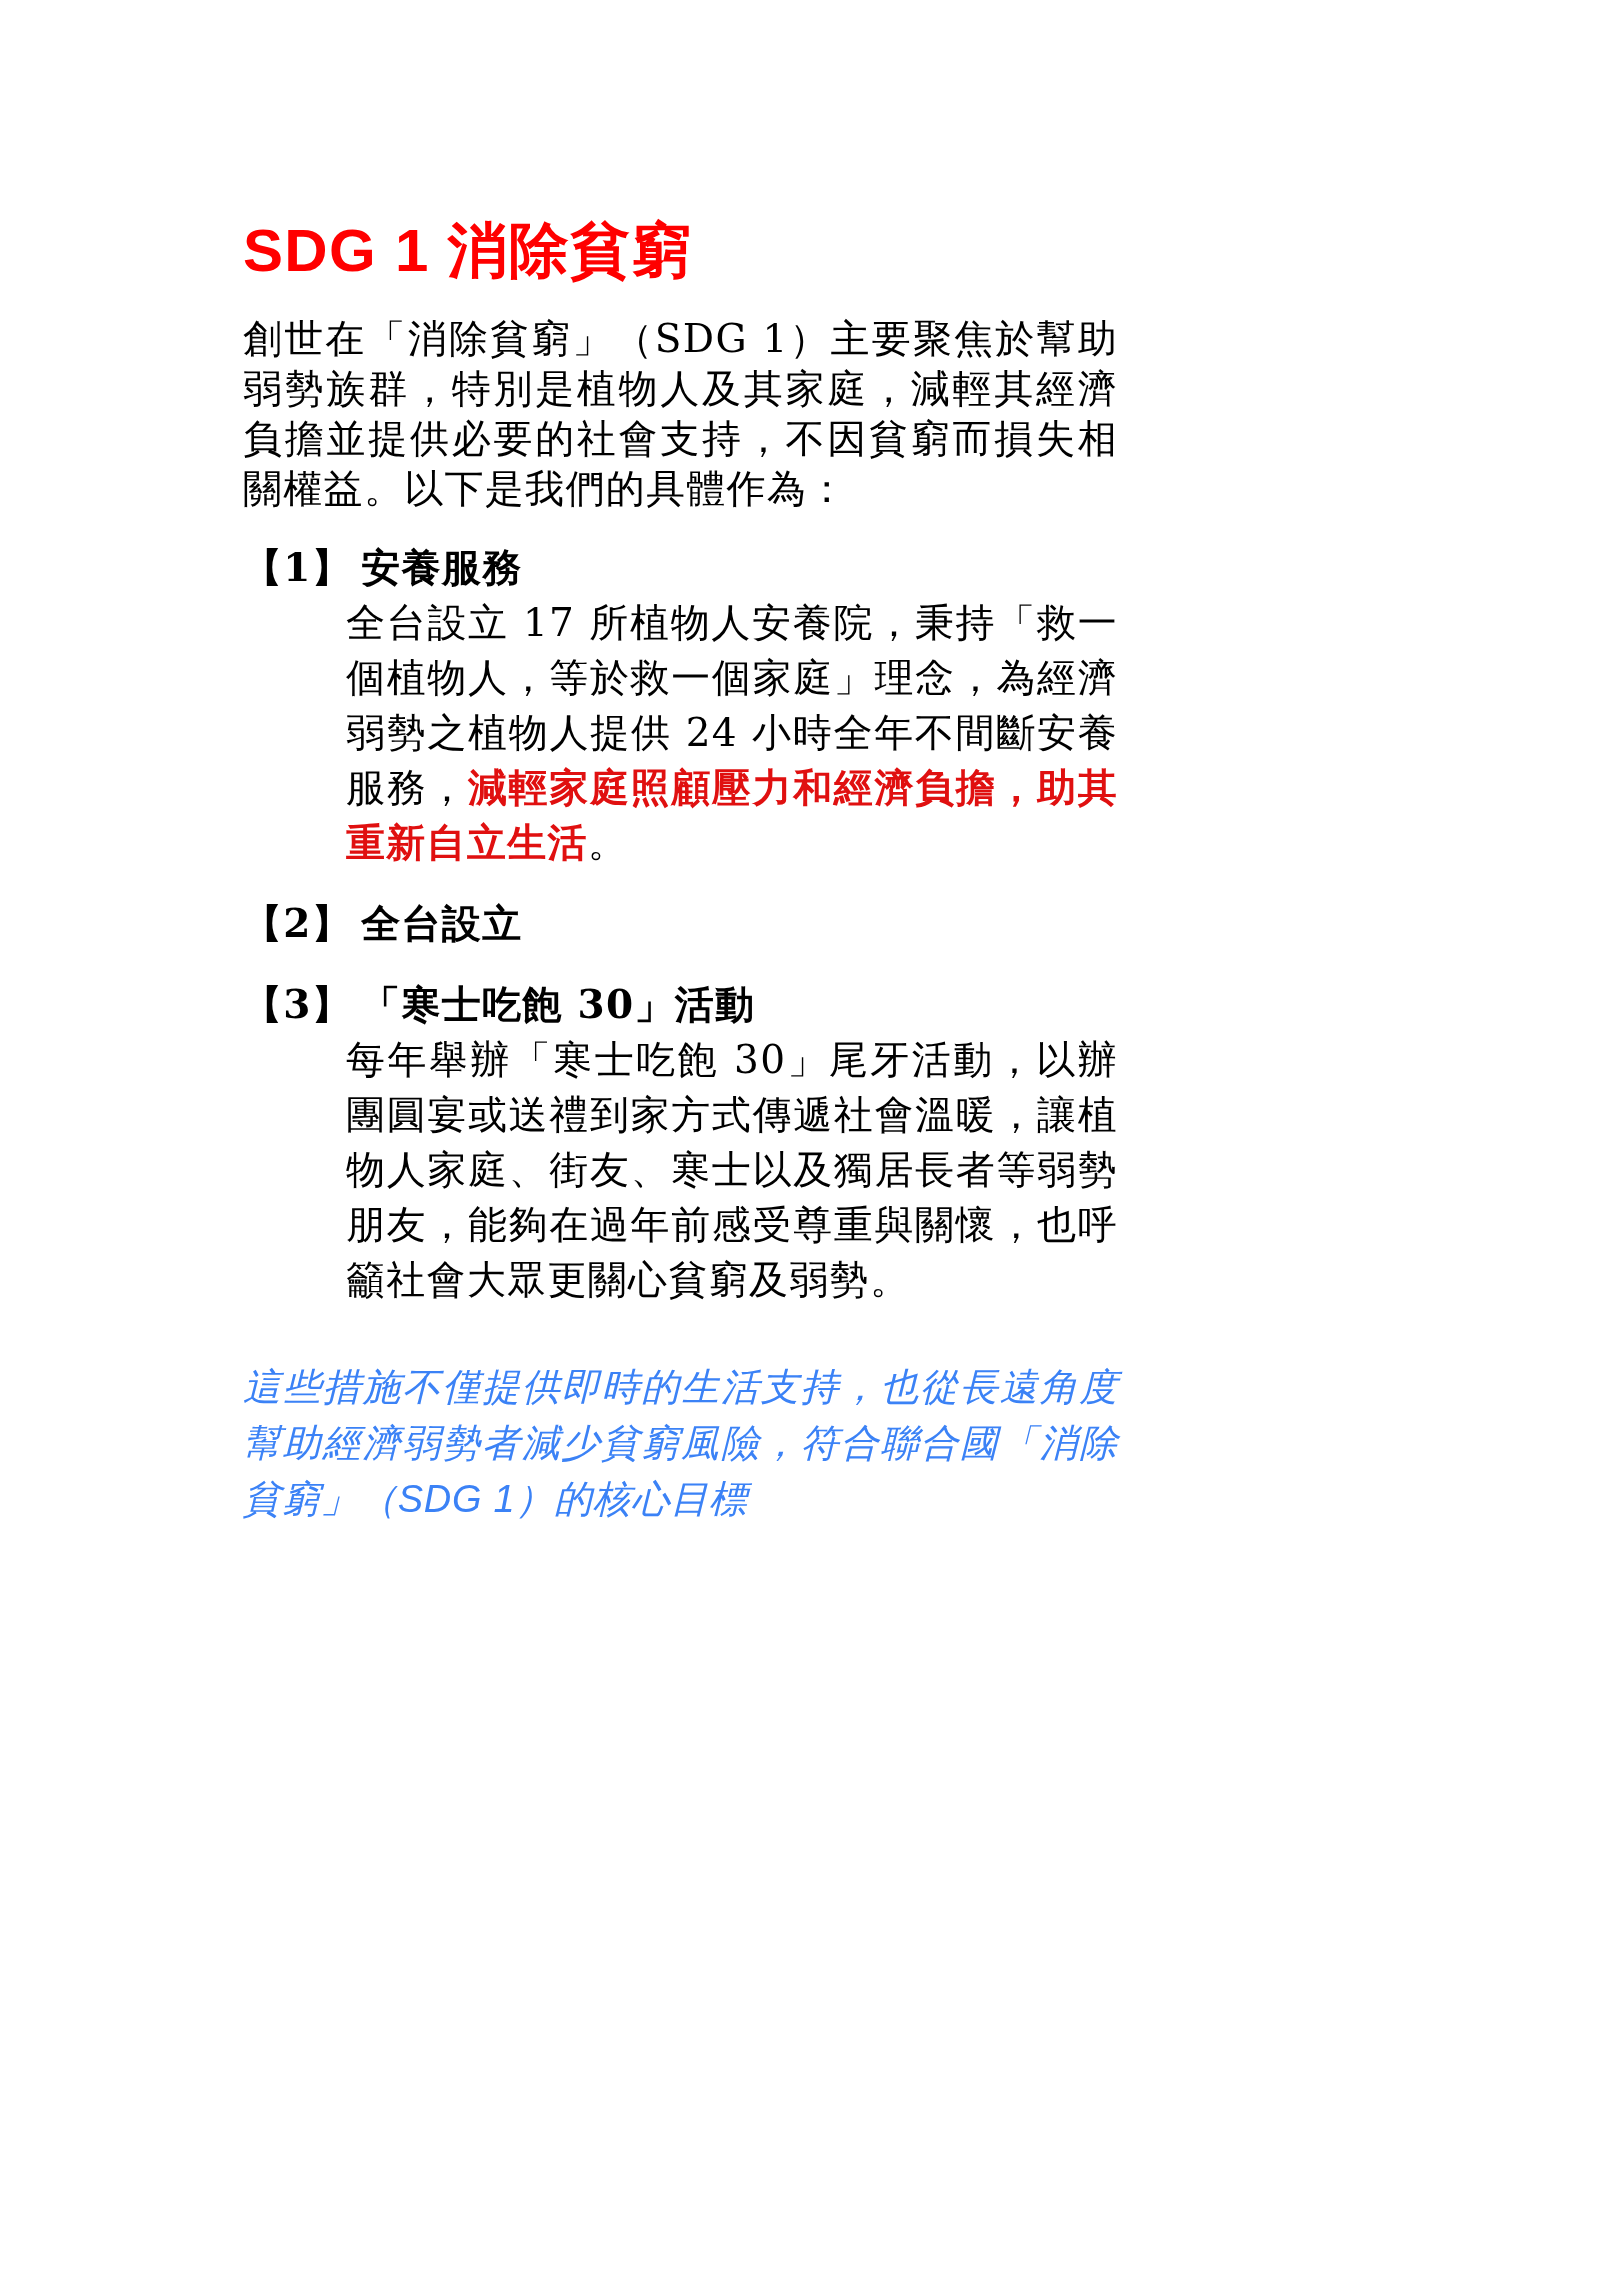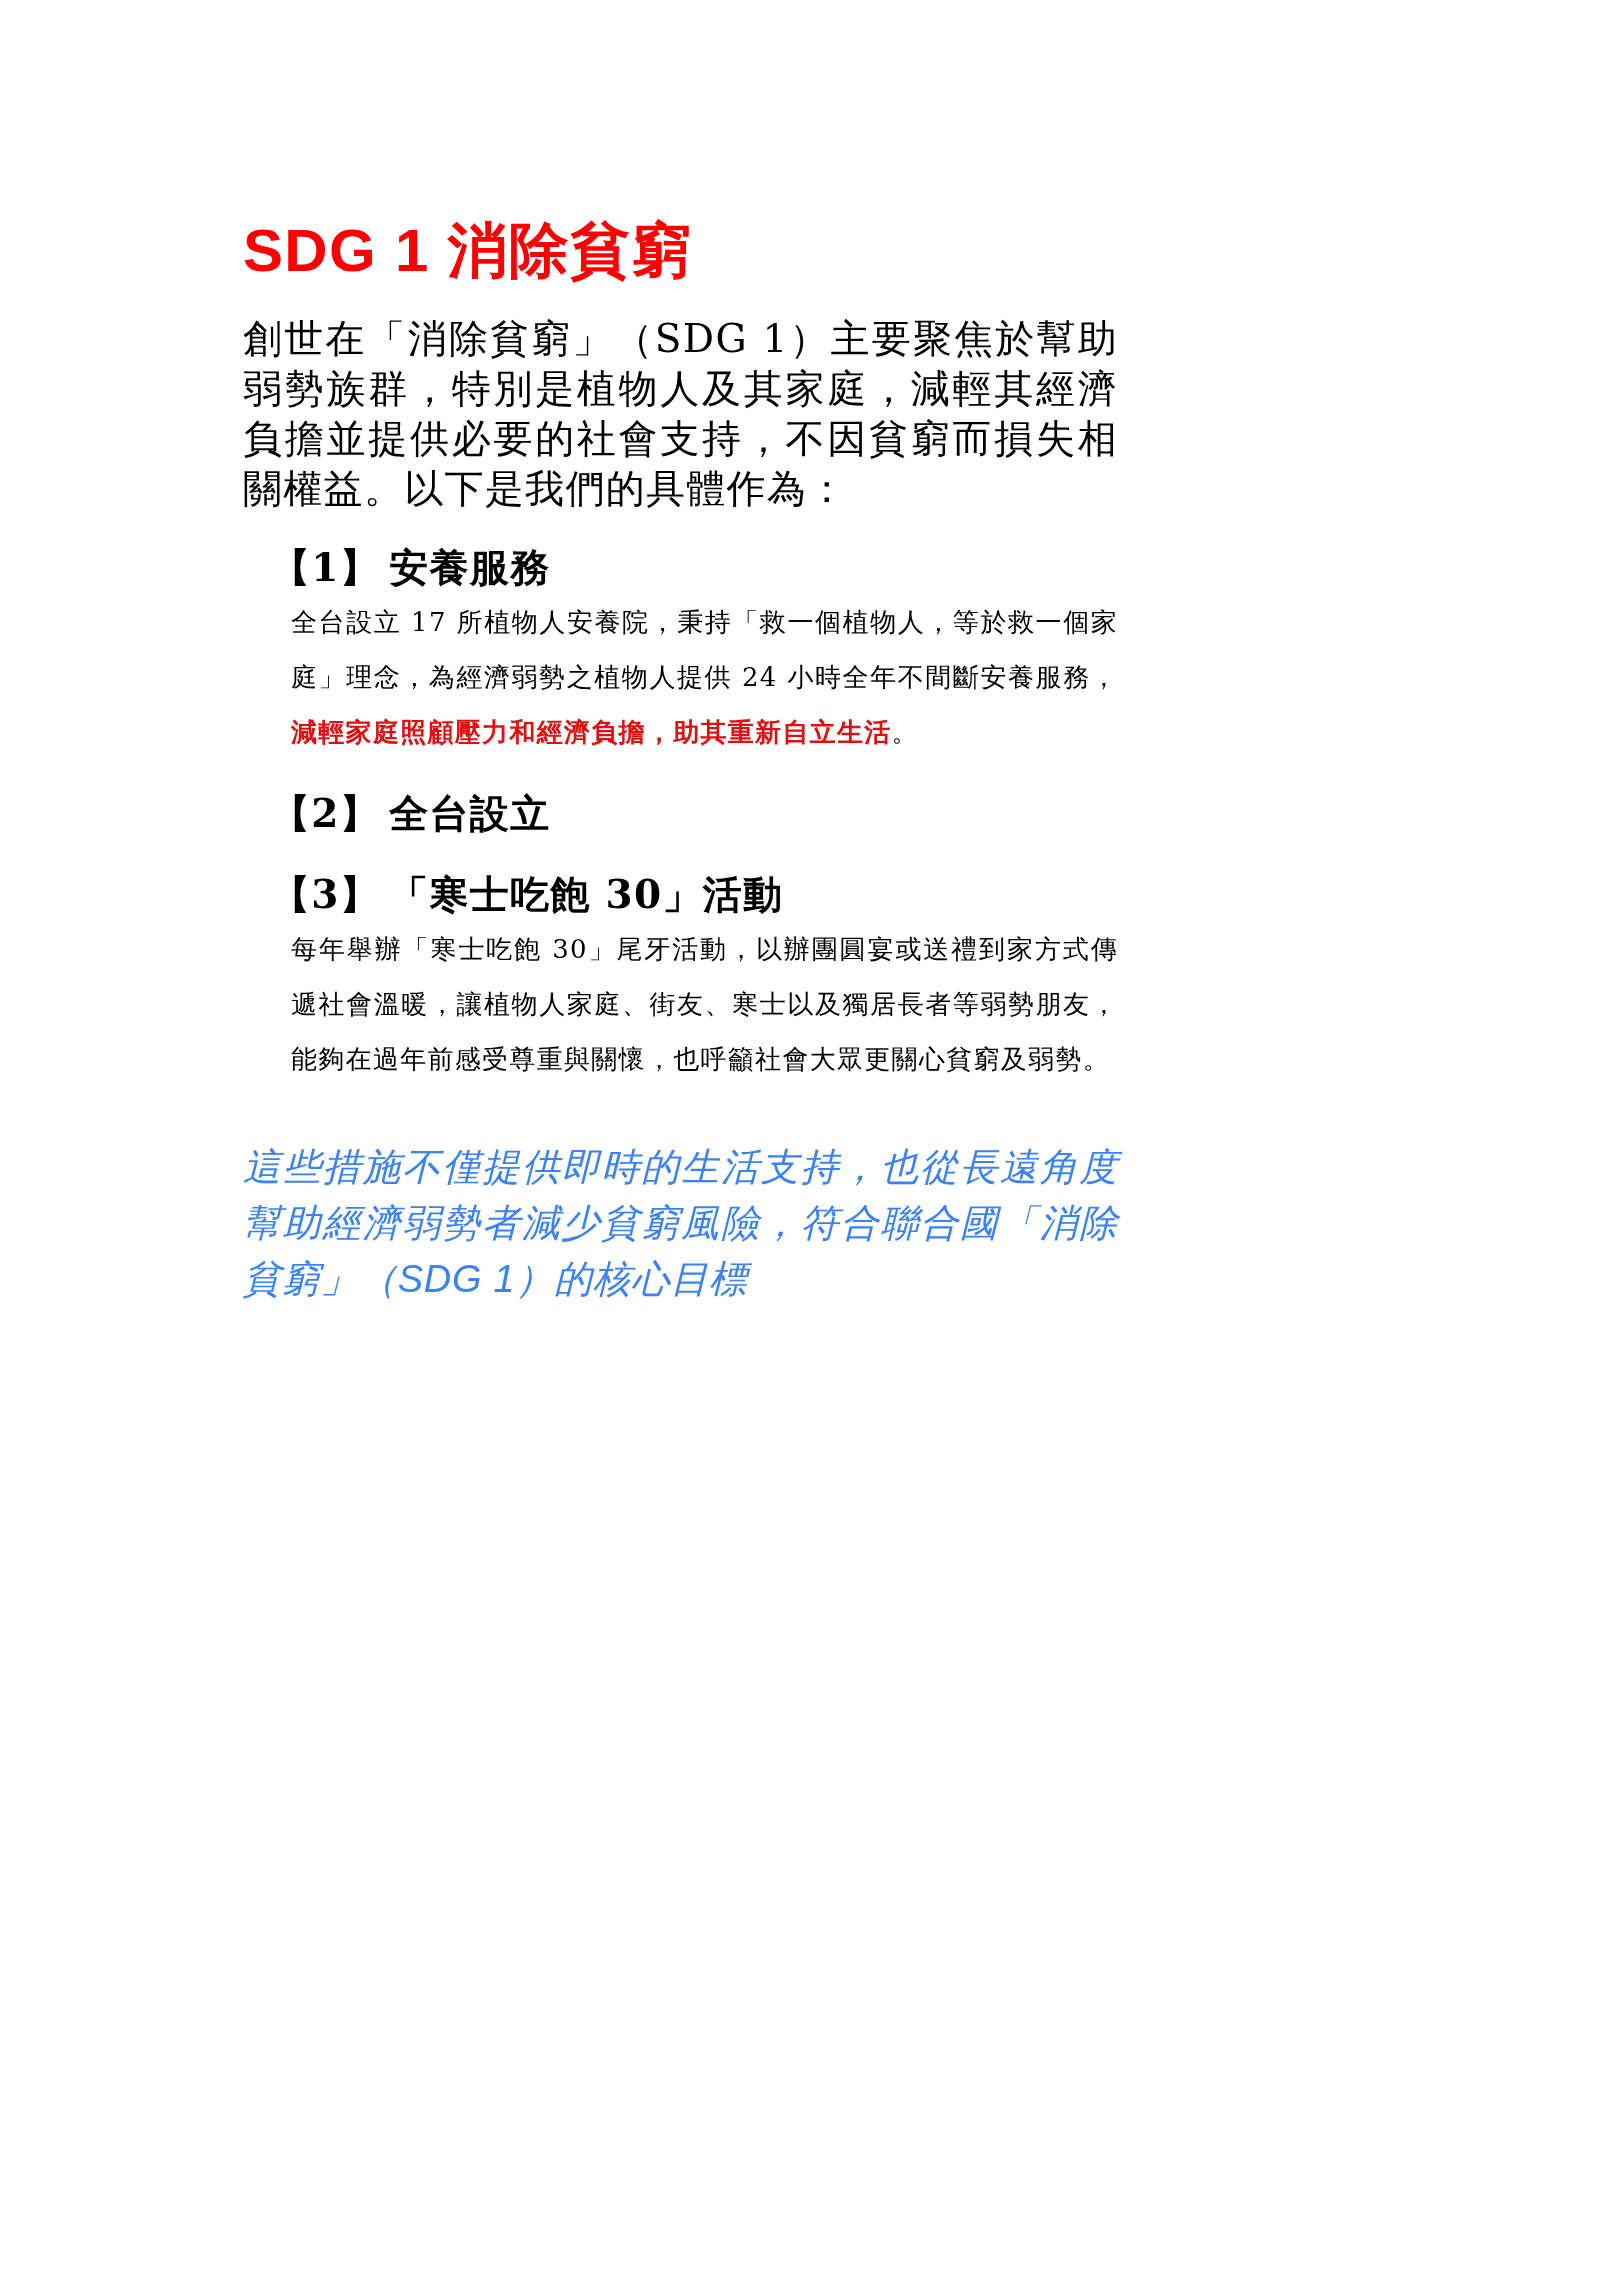--- a/index.html
+++ b/index.html
@@ -34,28 +34,27 @@
     letter-spacing: 1.3px;
   }
   section {
     margin-top: 26px;
   }
   .heading {
     font-size: 39px;
     line-height: 55px;
     font-weight: 600;
     letter-spacing: 1.3px;
-    margin-left: 28px;
   }
   .heading .label {
     margin-right: 9.2px;
   }
   .body {
-    margin: 0 0 0 48px;
-    font-size: 26px;
+    margin: 0 0 0 103px;
+    font-size: 39px;
     line-height: 55px;
     text-align: justify;
     letter-spacing: 1.3px;
   }
   .red {
     color: #e01010;
     font-weight: 600;
   }
   .footer-note {
     margin: 52px 0 0 0;

